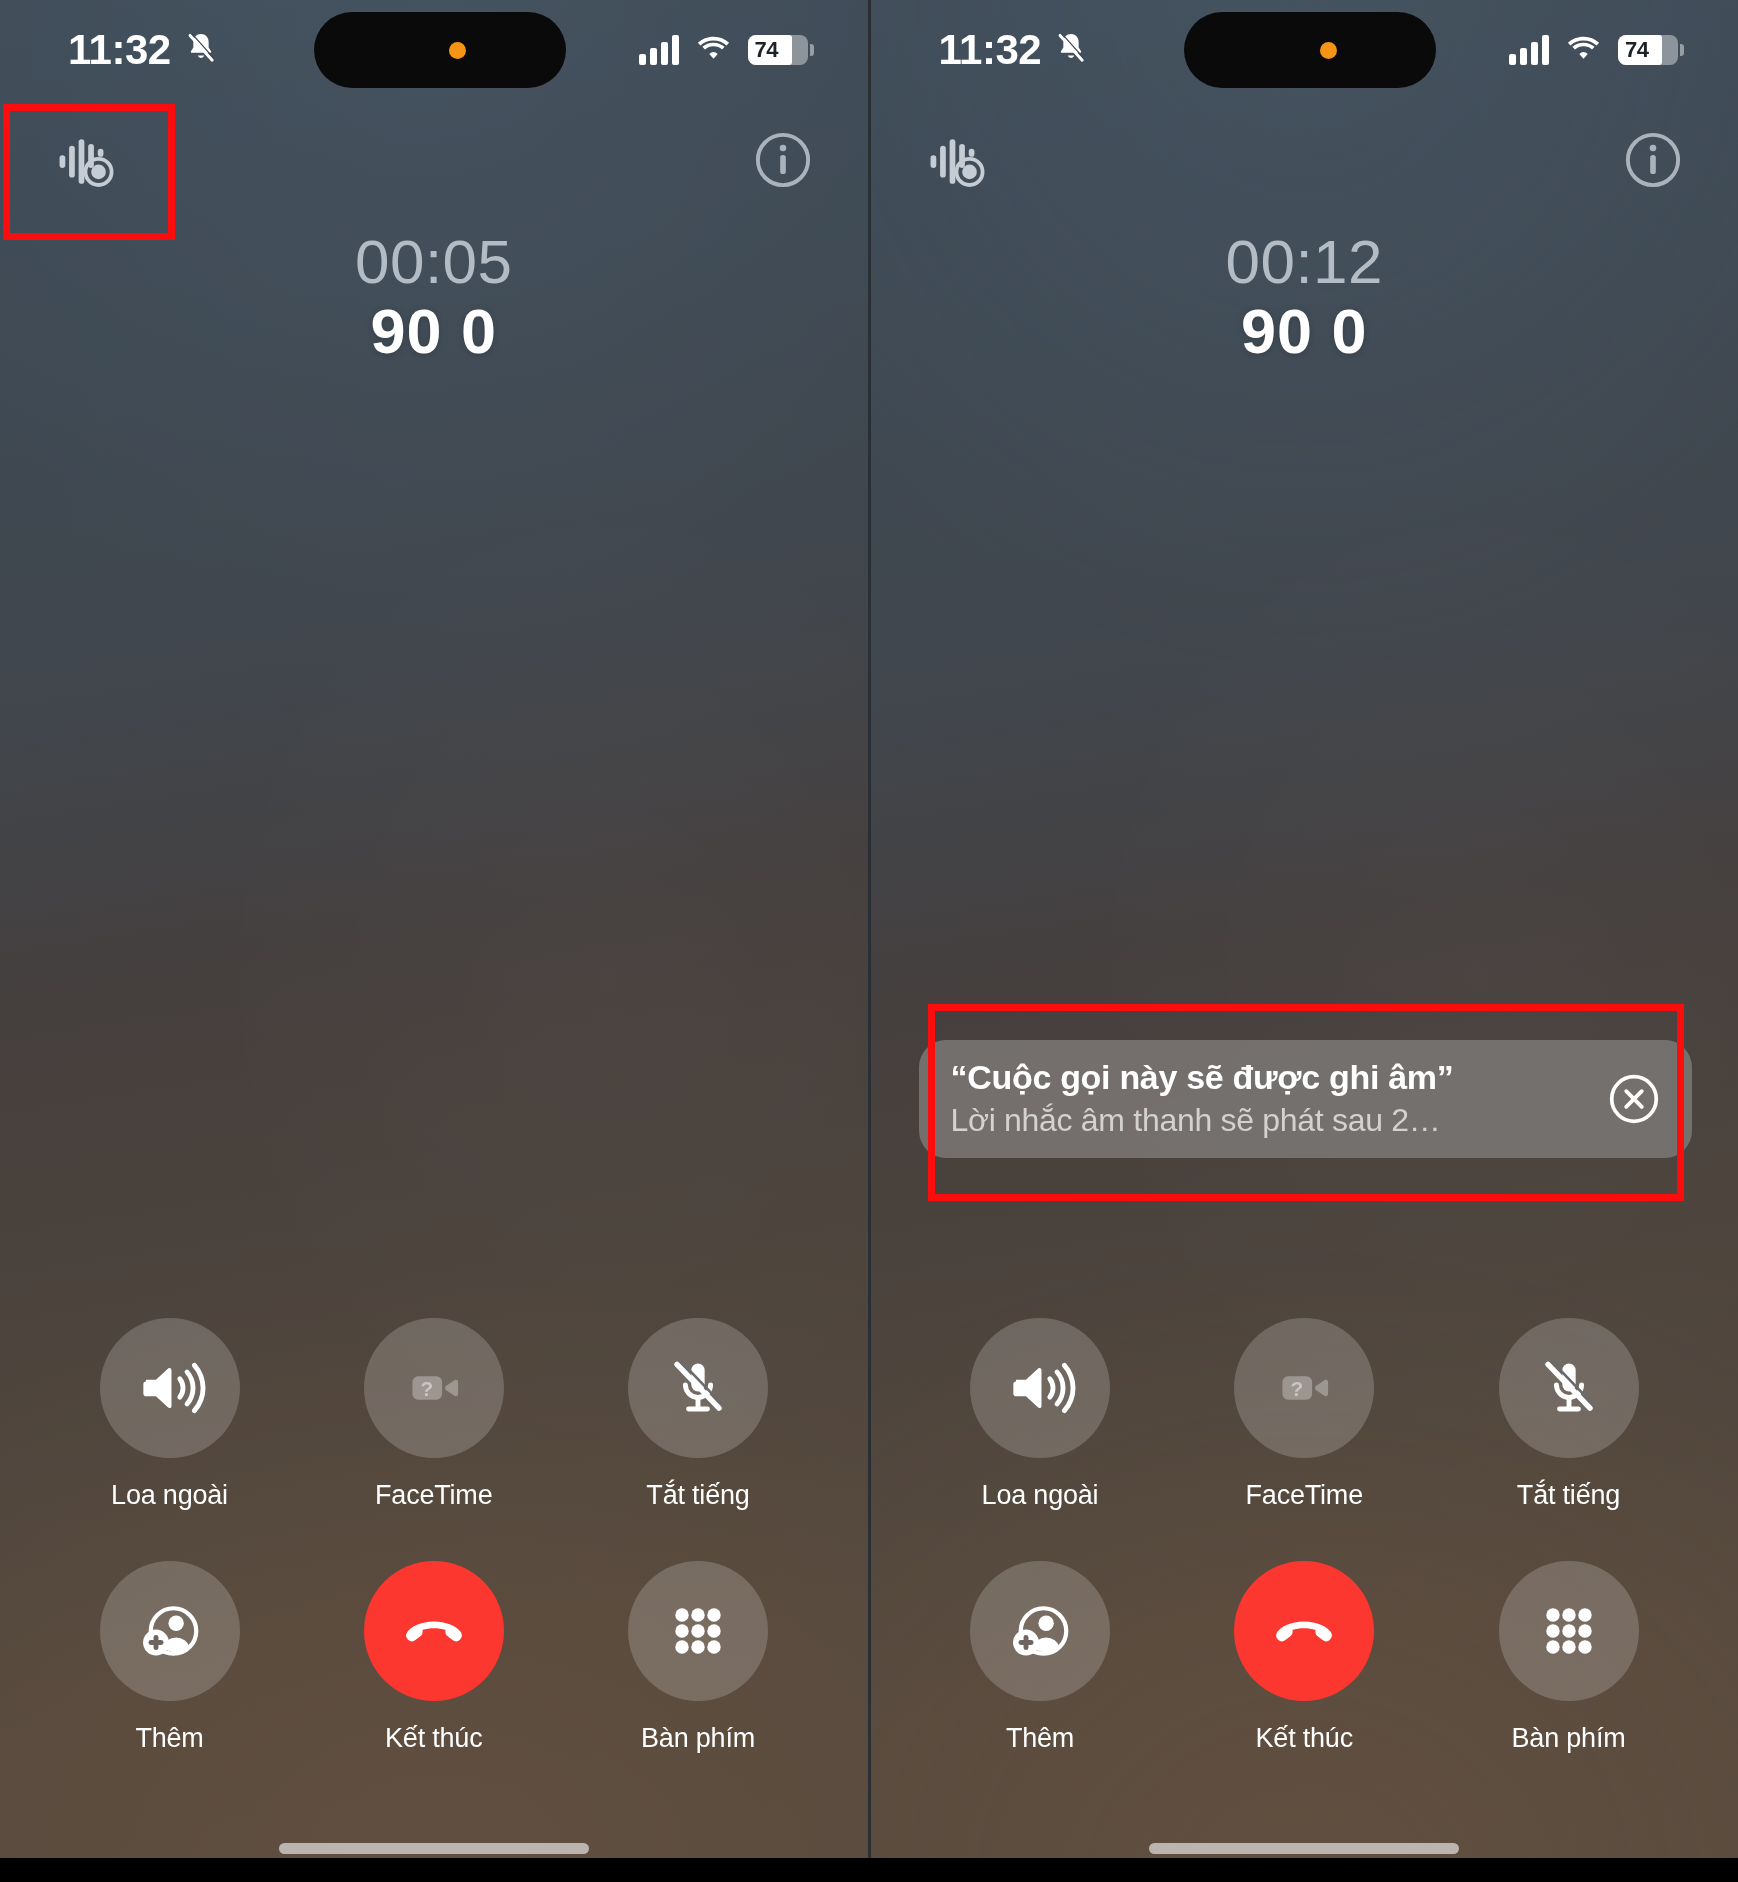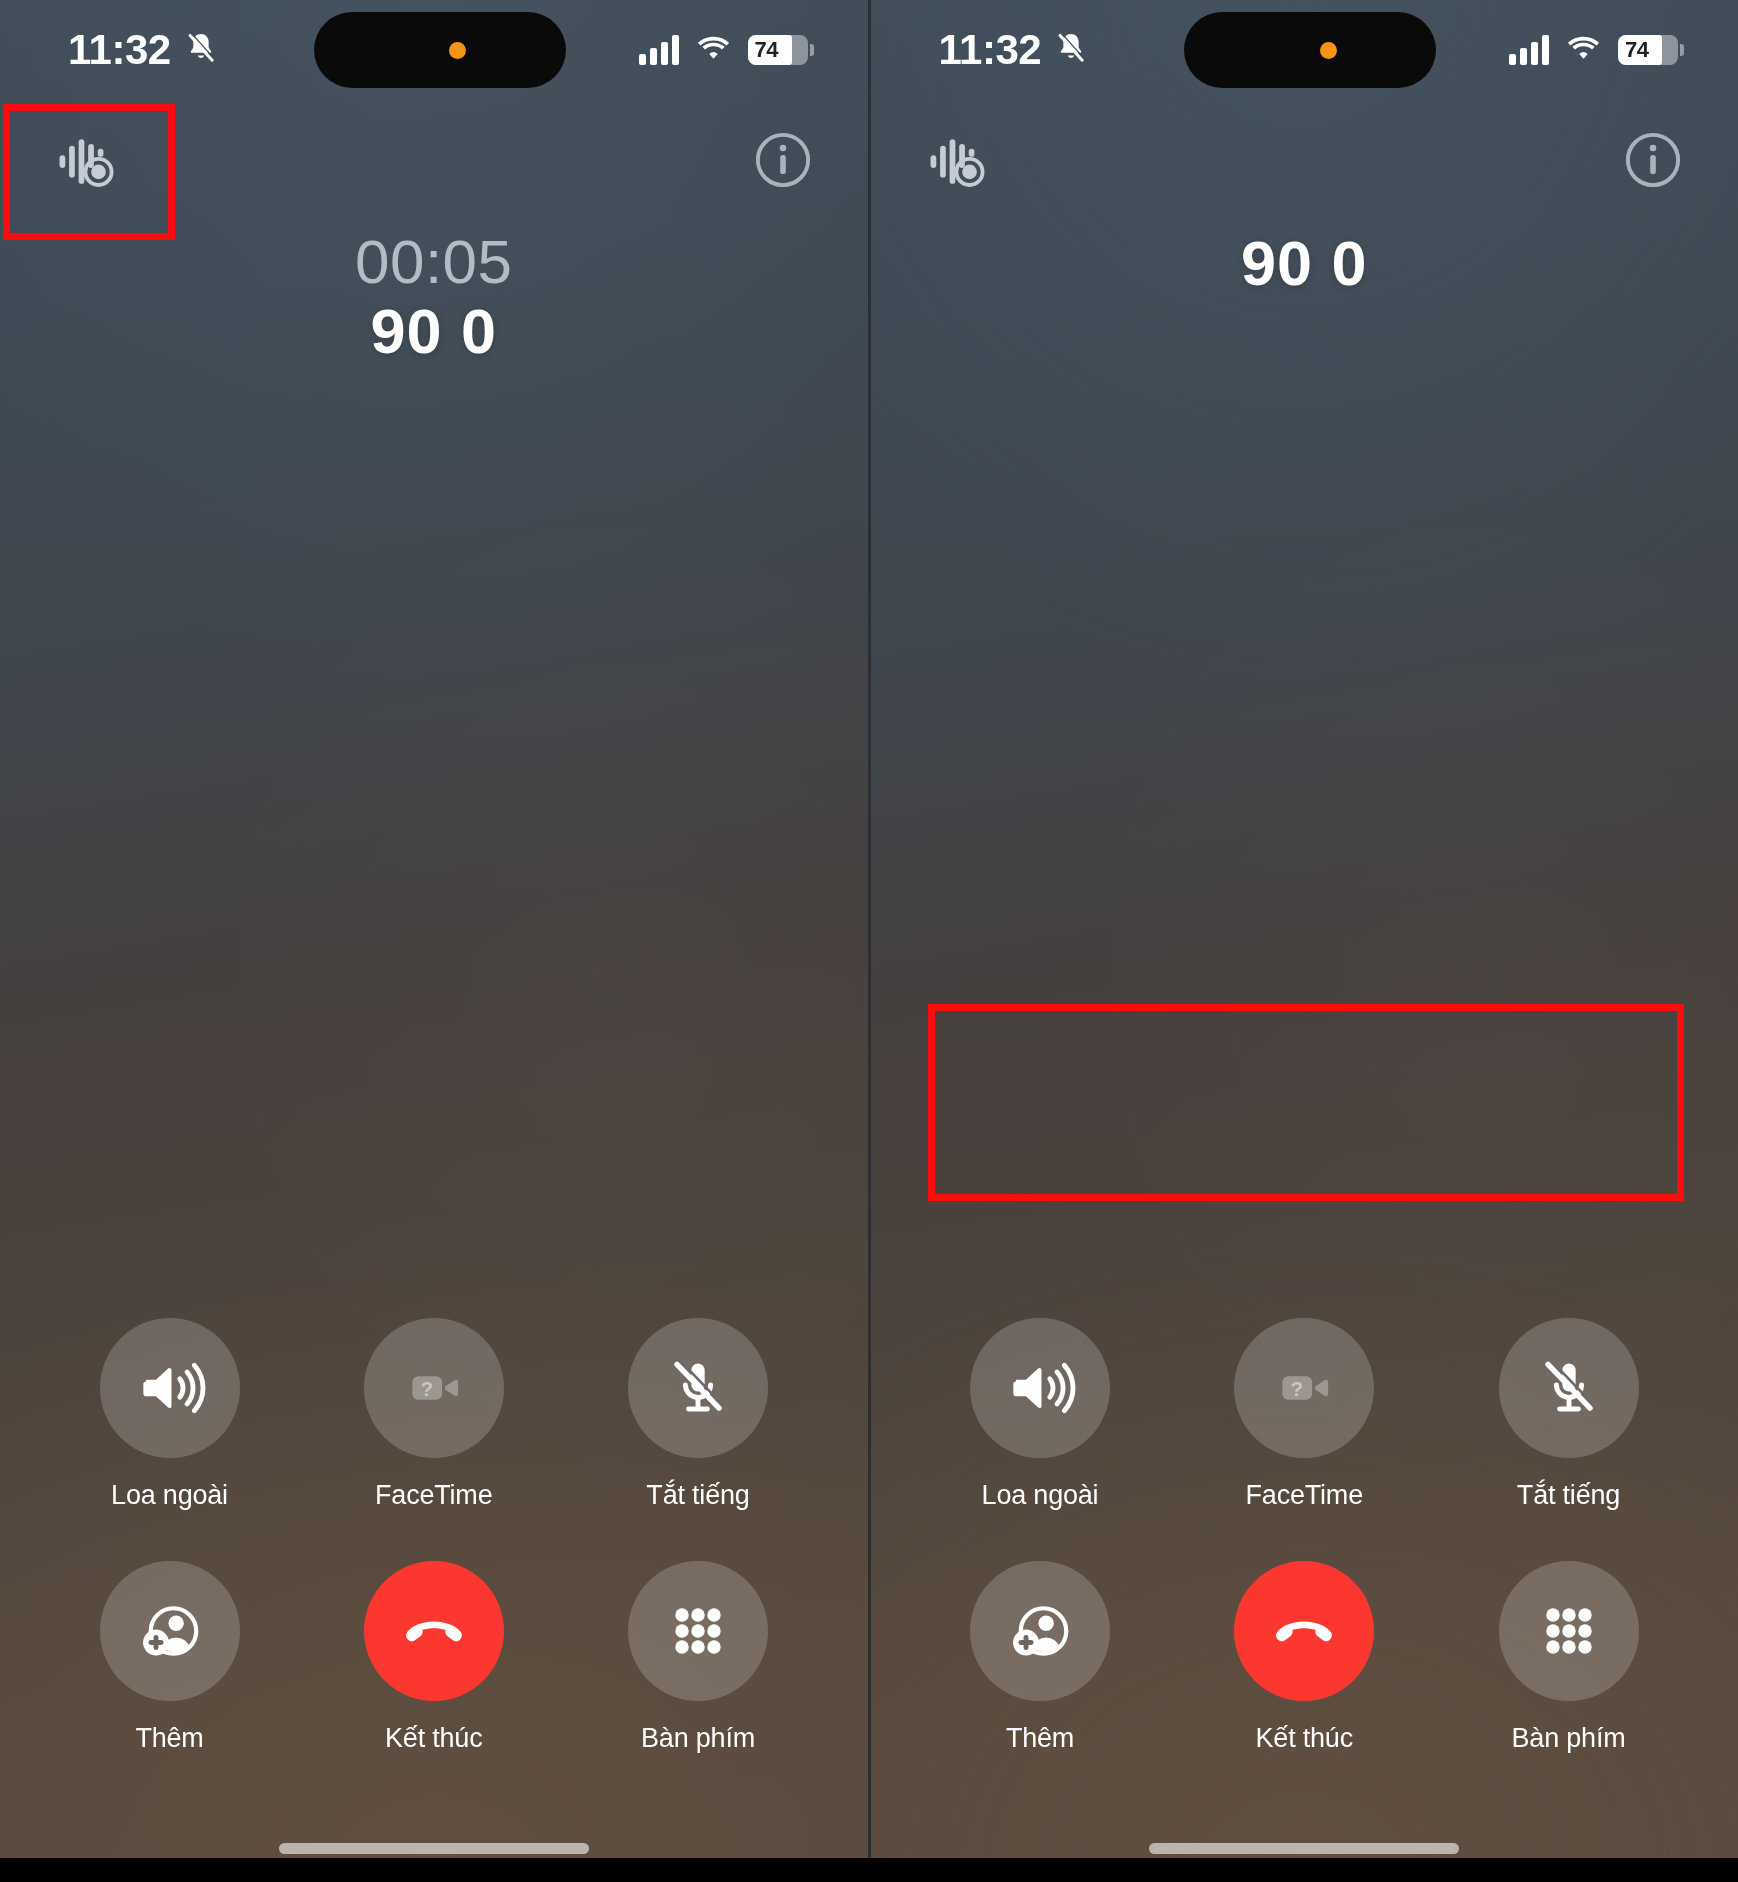--- a/index.html
+++ b/index.html
@@ -521,23 +521,37 @@
       <div class="info-button">
         <svg width="60" height="60" viewBox="0 0 32 32">
           <circle cx="16" cy="16" r="13.4" fill="none" stroke="#aab3bc" stroke-width="2.1"></circle>
           <circle cx="16" cy="9.6" r="1.75" fill="#aab3bc"></circle>
           <rect x="14.5" y="13.3" width="3" height="10.2" rx="1.4" fill="#aab3bc"></rect>
         </svg>
       </div>
     </div>
 
     <div class="call-header">
+      <div class="call-timer">00:12</div>
       <div class="call-number">90 0</div>
     </div>
 
+    <div class="toast">
+      <div class="toast-text">
+        <div class="toast-title">“Cuộc gọi này sẽ được ghi âm”</div>
+        <div class="toast-subtitle">Lời nhắc âm thanh sẽ phát sau 2…</div>
+      </div>
+      <div class="toast-close">
+        <svg width="54" height="54" viewBox="0 0 32 32">
+          <circle cx="16" cy="16" r="13.2" fill="none" stroke="#ffffff" stroke-width="2.2"></circle>
+          <line x1="11.4" y1="11.4" x2="20.6" y2="20.6" stroke="#ffffff" stroke-width="2.3" stroke-linecap="round"></line>
+          <line x1="20.6" y1="11.4" x2="11.4" y2="20.6" stroke="#ffffff" stroke-width="2.3" stroke-linecap="round"></line>
+        </svg>
+      </div>
+    </div>
 
     <div class="controls">
       <div class="controls-row">
         <div class="control">
           <div class="control-circle">
             <svg width="74" height="74" viewBox="0 0 40 40">
               <path d="M7 15.5h5.4L19 9.4c.7-.6 1.8-.1 1.8.8v19.6c0 .9-1.1 1.4-1.8.8l-6.6-6.1H7c-.8 0-1.4-.6-1.4-1.4v-5.2c0-.8.6-1.4 1.4-1.4z" fill="#fff"></path>
               <path d="M24.4 14.1a1.3 1.3 0 0 1 1.9.1 9.2 9.2 0 0 1 0 11.6 1.3 1.3 0 1 1-2-1.7 6.6 6.6 0 0 0 0-8.2 1.3 1.3 0 0 1 .1-1.8z" fill="#fff"></path>
               <path d="M28.3 10.4a1.3 1.3 0 0 1 1.9.1 14.4 14.4 0 0 1 0 19 1.3 1.3 0 0 1-2-1.7 11.8 11.8 0 0 0 0-15.6 1.3 1.3 0 0 1 .1-1.8z" fill="#fff"></path>
               <path d="M32.3 6.8a1.3 1.3 0 0 1 1.9.1 19.7 19.7 0 0 1 0 26.2 1.3 1.3 0 0 1-2-1.7 17.1 17.1 0 0 0 0-22.8 1.3 1.3 0 0 1 .1-1.8z" fill="#fff"></path>

